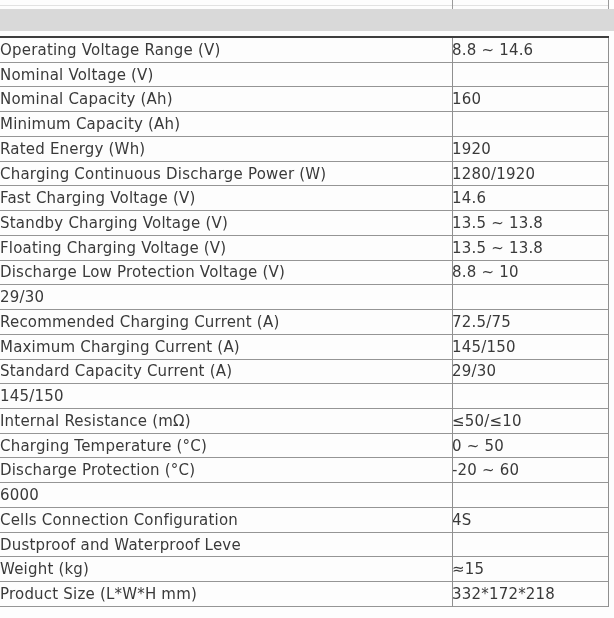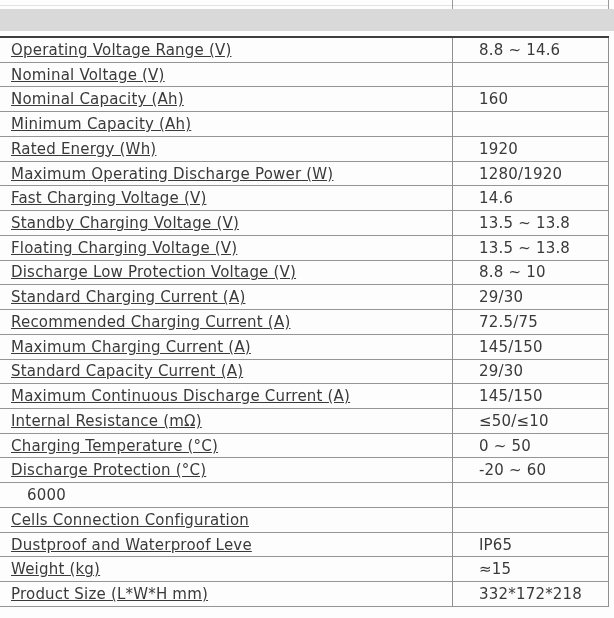--- a/index.html
+++ b/index.html
@@ -42,25 +42,24 @@
   .row {
     flex: 1 1 0;
     display: flex; align-items: center;
     box-sizing: border-box;
     border-bottom: 1px solid #959595;
     background: #fdfdfd;
   }
   .cell { color: #3a3a3a; font-size: 15px; letter-spacing: 0.2px; white-space: nowrap; overflow: hidden; }
   .cell.label {
     width: 452px; box-sizing: border-box;
-    padding-left: 11px; padding-right: 6px; text-decoration: underline;
+    padding-right: 6px;
   }
   .cell.value {
     flex: 1; box-sizing: border-box;
-    padding-left: 27px;
   }
   
   .col-divider-top {
     position: absolute; top: 0; left: 452px;
     width: 1px; height: 9px; background: #9a9a9a;
   }
   .col-divider {
     position: absolute; top: 38px; left: 452px;
     width: 1px; height: 580px; background: #8f8f8f;
   }
@@ -109,21 +108,21 @@
   <div class="row">
     <div class="cell label">Minimum Capacity (Ah)</div>
   </div>
 
   <div class="row">
     <div class="cell label">Rated Energy (Wh)</div>
     <div class="cell value">1920</div>
   </div>
 
   <div class="row">
-    <div class="cell label">Maximum Operating Discharge Power  (W)</div>
+    <div class="cell label">Charging Continuous Discharge Power  (W)</div>
     <div class="cell value">1280/1920</div>
   </div>
 
   <div class="row">
     <div class="cell label">Fast Charging Voltage  (V)</div>
     <div class="cell value">14.6</div>
   </div>
 
   <div class="row">
     <div class="cell label">Standby Charging Voltage (V)</div>
@@ -134,41 +133,39 @@
     <div class="cell label">Floating Charging Voltage (V)</div>
     <div class="cell value">13.5 ~ 13.8</div>
   </div>
 
   <div class="row">
     <div class="cell label">Discharge Low Protection Voltage (V)</div>
     <div class="cell value">8.8 ~ 10</div>
   </div>
 
   <div class="row">
-    <div class="cell label">Standard Charging Current (A)</div>
     <div class="cell value">29/30</div>
   </div>
 
   <div class="row">
     <div class="cell label">Recommended Charging Current (A)</div>
     <div class="cell value">72.5/75</div>
   </div>
 
   <div class="row">
     <div class="cell label">Maximum Charging Current (A)</div>
     <div class="cell value">145/150</div>
   </div>
 
   <div class="row">
     <div class="cell label">Standard Capacity Current (A)</div>
     <div class="cell value">29/30</div>
   </div>
 
   <div class="row">
-    <div class="cell label">Maximum Continuous Discharge Current (A)</div>
     <div class="cell value">145/150</div>
   </div>
 
   <div class="row">
     <div class="cell label">Internal Resistance (mΩ)</div>
     <div class="cell value">≤50/≤10</div>
   </div>
 
   <div class="row">
     <div class="cell label">Charging Temperature (°C)</div>
@@ -179,25 +176,25 @@
     <div class="cell label">Discharge Protection (°C)</div>
     <div class="cell value">-20 ~ 60</div>
   </div>
 
   <div class="row">
     <div class="cell value">6000</div>
   </div>
 
   <div class="row">
     <div class="cell label">Cells Connection Configuration</div>
+    <div class="cell value">4S</div>
   </div>
 
   <div class="row">
     <div class="cell label">Dustproof and Waterproof Leve</div>
-    <div class="cell value">IP65</div>
   </div>
 
   <div class="row">
     <div class="cell label">Weight (kg)</div>
     <div class="cell value">≈15</div>
   </div>
 
   <div class="row">
     <div class="cell label">Product Size (L*W*H mm)</div>
     <div class="cell value">332*172*218</div>

